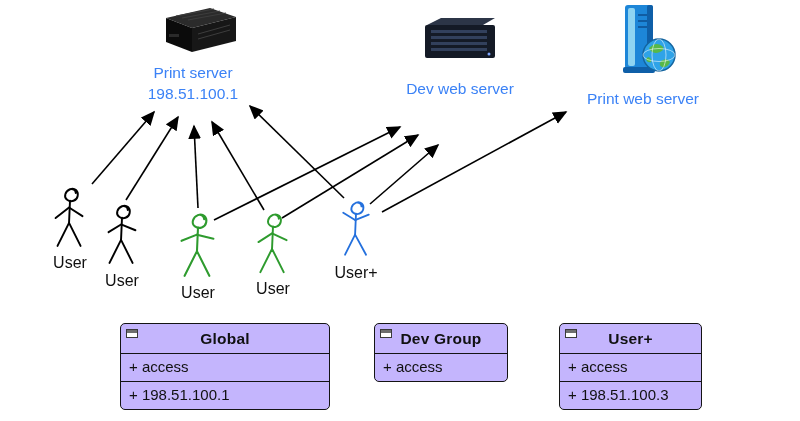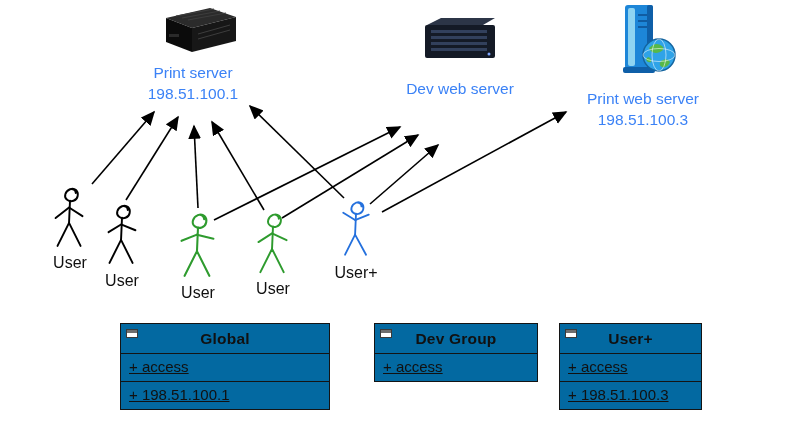--- a/index.html
+++ b/index.html
@@ -4,25 +4,25 @@
 <style>
   * { box-sizing: border-box; margin: 0; padding: 0; }
   html,body { background:#ffffff; }
   body { font-family: "Liberation Sans", sans-serif; }
   .canvas { position:relative; width:800px; height:421px; background:#fff; overflow:hidden; }
   .server-label { position:absolute; text-align:center; font-size:15.5px; color:#3b82f6; line-height:21px; z-index:3; }
   .user-label { position:absolute; text-align:center; font-size:16px; color:#101010; z-index:3; }
   .figure { position:absolute; z-index:2; }
   .server-icon { position:absolute; z-index:2; }
   .arrows { position:absolute; left:0; top:0; width:800px; height:421px; z-index:1; pointer-events:none; }
-  .uml-box { position:absolute; border:1.6px solid #141414; background:#0369a1; z-index:3; font-size:15px; color:#111; border-radius:0; }
+  .uml-box { position:absolute; border:1.6px solid #141414; background:#c4b5fd; z-index:3; font-size:15px; color:#111; border-radius:5px; }
   .uml-header { position:relative; height:29px; display:flex; align-items:center; justify-content:center; }
   .uml-icon { position:absolute; left:5px; top:5px; width:12px; height:9px; border:1px solid #3a3a3a; background:linear-gradient(#6e6e6e 0 45%, #ffffff 45%); }
   .uml-title { font-weight:bold; font-size:15.5px; letter-spacing:.2px; }
-  .uml-row { height:28px; line-height:26px; padding-left:8px; border-top:1.6px solid #141414;text-decoration:underline; }
+  .uml-row { height:28px; line-height:26px; padding-left:8px; border-top:1.6px solid #141414; }
 </style>
 </head>
 <body>
 
 <div class="canvas">
 
   <svg class="arrows" viewBox="0 0 800 421">
     <defs>
       <marker id="ah" markerWidth="10" markerHeight="9" refX="8" refY="4" orient="auto">
         <path d="M0,0 L9,4 L0,8 z" fill="#000"></path>
@@ -85,21 +85,20 @@
       <path d="M44,58 q6,-4 9,1 q-2,6 -8,5 q-4,-2 -1,-6 z"></path>
       <path d="M31,54 q4,1 3,5 q-4,1 -5,-3 z"></path>
     </g>
     <g stroke="rgba(255,255,255,0.55)" stroke-width="1" fill="none">
       <ellipse cx="42" cy="52" rx="16" ry="6.5"></ellipse>
       <ellipse cx="42" cy="52" rx="7" ry="16"></ellipse>
     </g>
   </svg>
   <div class="server-label" style="left:563px; top:88px; width:160px;">
     <div>Print web server</div>
-    <div>198.51.100.3</div>
   </div>
 
   <svg class="figure" style="left:46px; top:186px;" width="48" height="66" viewBox="0 0 50 68">
     <g stroke="#000000" stroke-width="2" fill="none" stroke-linecap="round">
       <path d="M25,3 c5,-2 9,2 8,7 c-1,5 -7,7 -11,4 c-4,-3 -2,-9 3,-11 c3,-1 6,1 6,4"></path>
       <path d="M25,15 L24,38"></path>
       <path d="M24,22 L10,33 M24,22 L38,31"></path>
       <path d="M24,38 L12,62 M24,38 L36,62"></path>
     </g>
   </svg>
@@ -147,21 +146,21 @@
 
   <div class="uml-box" style="left:120px; top:323px; width:210px;">
     <div class="uml-header">
       <span class="uml-icon"></span>
       <span class="uml-title">Global</span>
     </div>
     <div class="uml-row">+ access</div>
     <div class="uml-row">+ 198.51.100.1</div>
   </div>
 
-  <div class="uml-box" style="left:374px; top:323px; width:164px;">
+  <div class="uml-box" style="left:374px; top:323px; width:134px;">
     <div class="uml-header">
       <span class="uml-icon"></span>
       <span class="uml-title">Dev Group</span>
     </div>
     <div class="uml-row">+ access</div>
   </div>
 
   <div class="uml-box" style="left:559px; top:323px; width:143px;">
     <div class="uml-header">
       <span class="uml-icon"></span>

